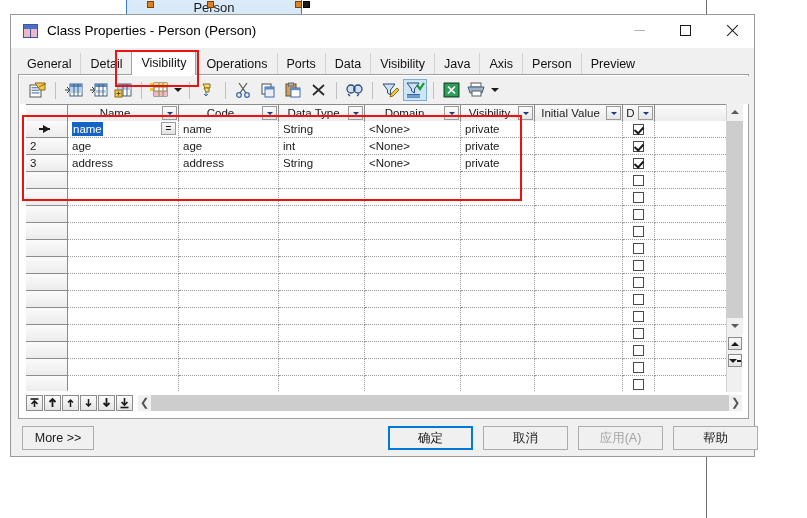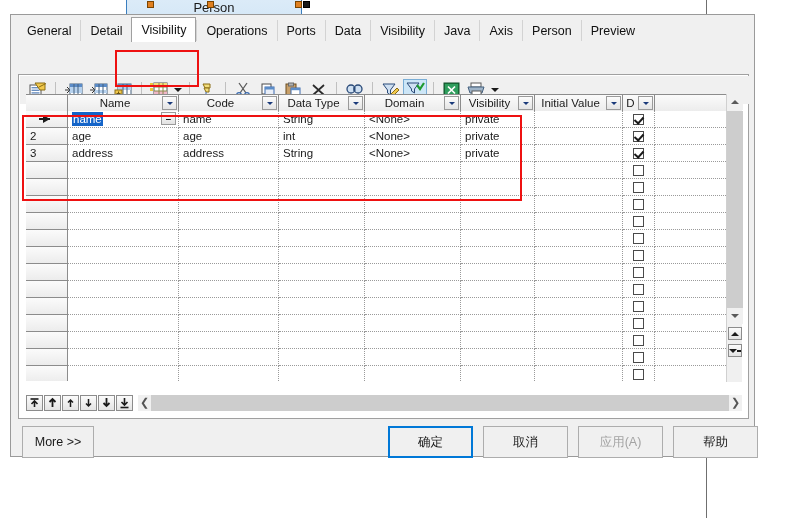--- a/index.html
+++ b/index.html
@@ -175,21 +175,21 @@
   .caret-dn {
     width: 0; height: 0;
     border-left: 4px solid transparent;
     border-right: 4px solid transparent;
     border-top: 4px solid #1a1a1a;
   }
 
   
   .grid-wrap {
     position: absolute;
-    left: 7px; top: 19px;
+    left: 7px; top: 29px;
     width: 716px; height: 288px;
     box-sizing: border-box;
   }
   .grid-head {
     display: flex;
     height: 17px;
     background: #f0f0f0;
     border-top: 1px solid #8c8c8c;
     border-bottom: 1px solid #8c8c8c;
     box-sizing: border-box;
@@ -390,21 +390,21 @@
   .hs-thumb { flex: 1; height: 16px; background: #cdcdcd; }
 
   
   .footer {
     position: absolute;
     left: 0; top: 408px;
     width: 743px; height: 34px;
   }
   .btn {
     position: absolute;
-    height: 32px;
+    height: 24px;
     background: #f0f0f0;
     border: 1px solid #adadad;
     box-sizing: border-box;
     display: flex; align-items: center; justify-content: center;
     font-size: 12.5px; color: #1a1a1a;
     cursor: default;
   }
   .btn.more { left: 11px; top: 3px; width: 72px; }
   .btn.ok   { left: 377px; top: 3px; width: 85px; border: 2px solid #0078d7; background:#f0f0f0; }
   .btn.cancel { left: 472px; top: 3px; width: 85px; }
@@ -436,20 +436,38 @@
 
     <div class="sel-handle" style="left:147px; top:1px;"></div>
     <div class="sel-handle" style="left:207px; top:1px;"></div>
     <div class="sel-handle" style="left:295px; top:1px;"></div>
     <div class="sel-handle dark" style="left:303px; top:1px;"></div>
     <div class="vline-right"></div>
   </div>
 
   <div id="dialog">
 
+    <div class="titlebar">
+      <div class="title-icon">
+        <div class="r1"></div>
+          <div class="r2"></div>
+          <div class="r3"></div>
+          <div class="c"></div>
+      </div>
+      <div class="title-text">Class Properties - Person (Person)</div>
+      <div class="win-btn min">
+        <div class="glyph-min"></div>
+      </div>
+      <div class="win-btn max">
+        <div class="glyph-max"></div>
+      </div>
+      <div class="win-btn close">
+        <div class="glyph-close"></div>
+      </div>
+    </div>
 
     <div class="tabstrip">
       <div class="tab">
           <span>General</span>
         </div>
       <div class="tab">
           <span>Detail</span>
         </div>
       <div class="tab active">
           <span>Visibility</span>

